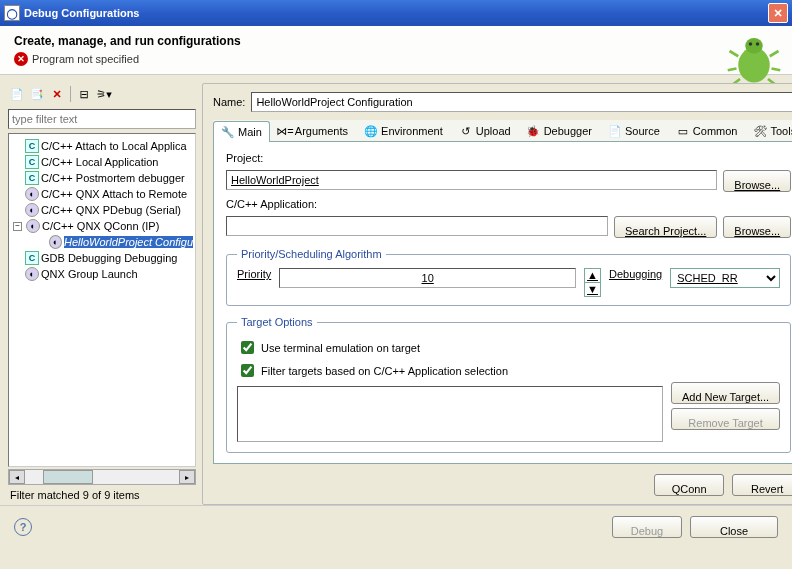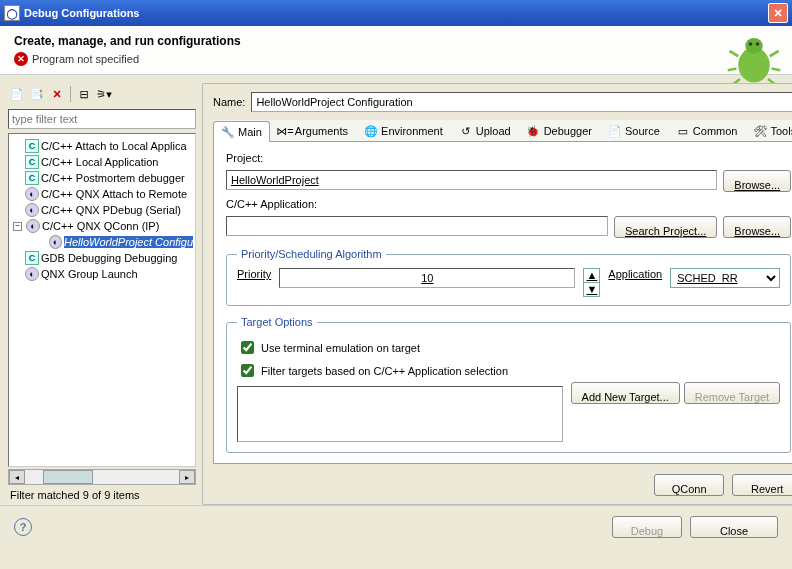--- a/index.html
+++ b/index.html
@@ -58,21 +58,21 @@
 .btn:disabled { color: #999; }
 
 fieldset { border: 1px solid #9ab; border-radius: 3px; padding: 8px 10px; margin: 4px 0 0 0; }
 legend { color: #2a4d9e; padding: 0 4px; }
 .checkbox-row { display: flex; align-items: center; gap: 4px; margin: 2px 0; }
 .checkbox-row input { accent-color: #2a7a2a; }
 .spinner { width: 36px; height: 20px; border: 1px inset #aaa; background: white; text-align: center; }
 .select { height: 20px; border: 1px solid #7a9; background: white; padding: 0 2px; width: 110px; }
 
 .target-list { height: 56px; border: 1px inset #aaa; background: white; margin-top: 4px; }
-.target-btns { display: flex; flex-direction: row; gap: 4px; }
+.target-btns { display: flex; flex-direction: column; gap: 4px; }
 
 .bottom-btns { display: flex; justify-content: flex-end; gap: 8px; padding: 10px 2px 0; }
 
 .footer { border-top: 1px solid #ccc; padding: 10px 14px; display: flex; align-items: center; }
 .help-icon { width: 18px; height: 18px; border: 1px solid #5577aa; border-radius: 50%; display: flex; align-items: center; justify-content: center; color: #5577aa; font-weight: bold; cursor: pointer; }
 .footer-btns { margin-left: auto; display: flex; gap: 8px; }
 </style>
 </head>
 <body>
 
@@ -220,21 +220,21 @@
 
       <fieldset>
         <legend>Priority/Scheduling Algorithm</legend>
         <div class="field-row" style="gap:8px">
           <span>Priority</span>
           <input class="spinner" type="text" value="10" style="">
           <span style="display:inline-flex;flex-direction:column;font-size:6px;line-height:1;border:1px solid #7a9">
               <span style="padding:1px 2px;border-bottom:1px solid #7a9">▲</span>
               <span style="padding:1px 2px">▼</span>
             </span>
-          <span>Application</span>
+          <span>Debugging</span>
           <select class="select"><option>SCHED_RR</option></select>
         </div>
       </fieldset>
 
       <fieldset style="flex:1;display:flex;flex-direction:column">
         <legend>Target Options</legend>
         <div class="checkbox-row">
           <input type="checkbox" checked="" style="">
           <span>Use terminal emulation on target</span>
         </div>

